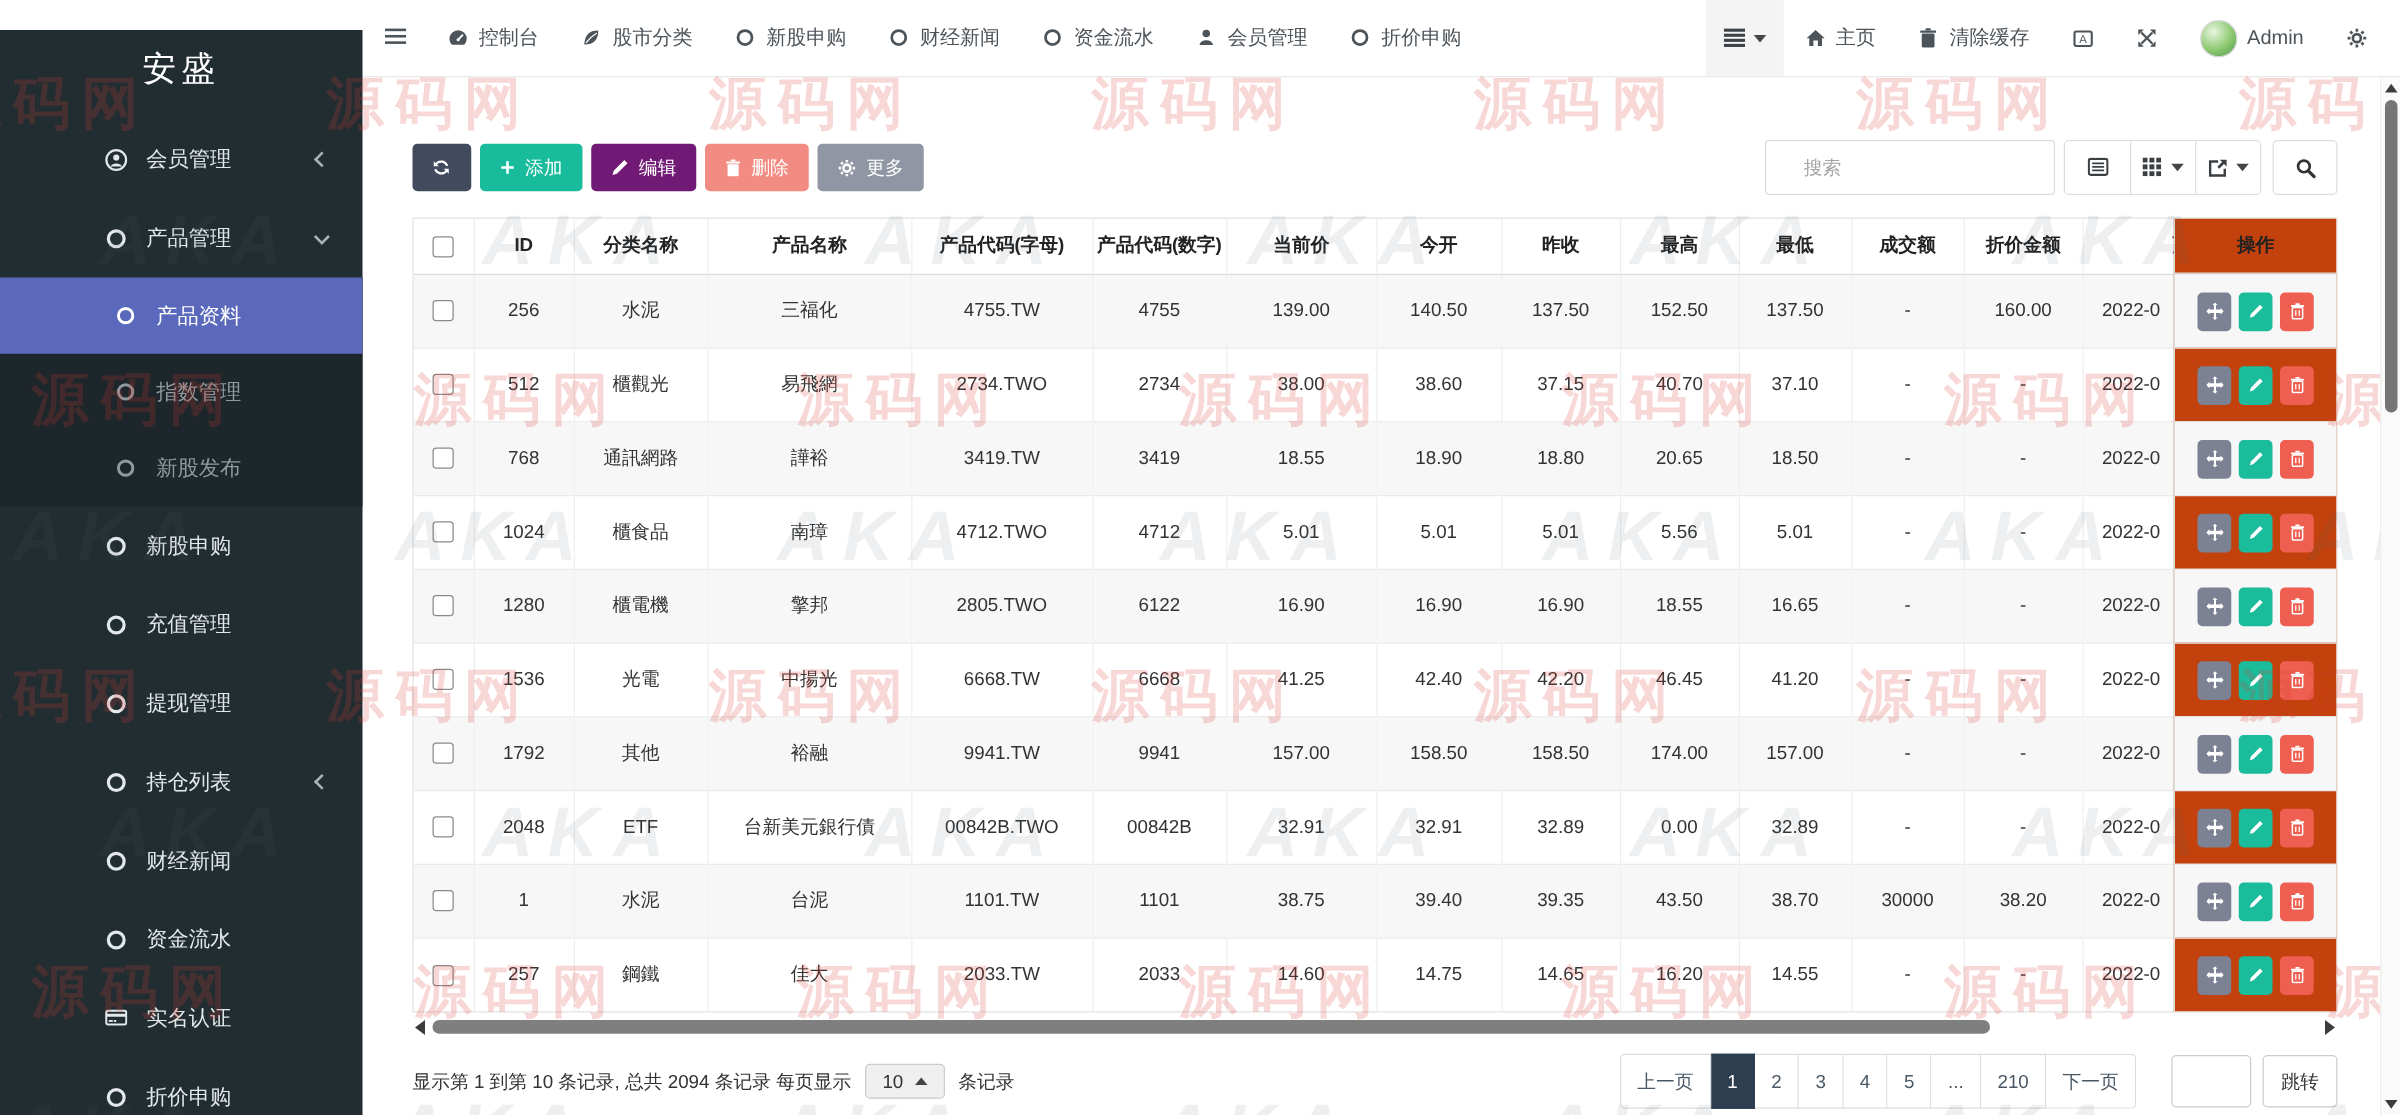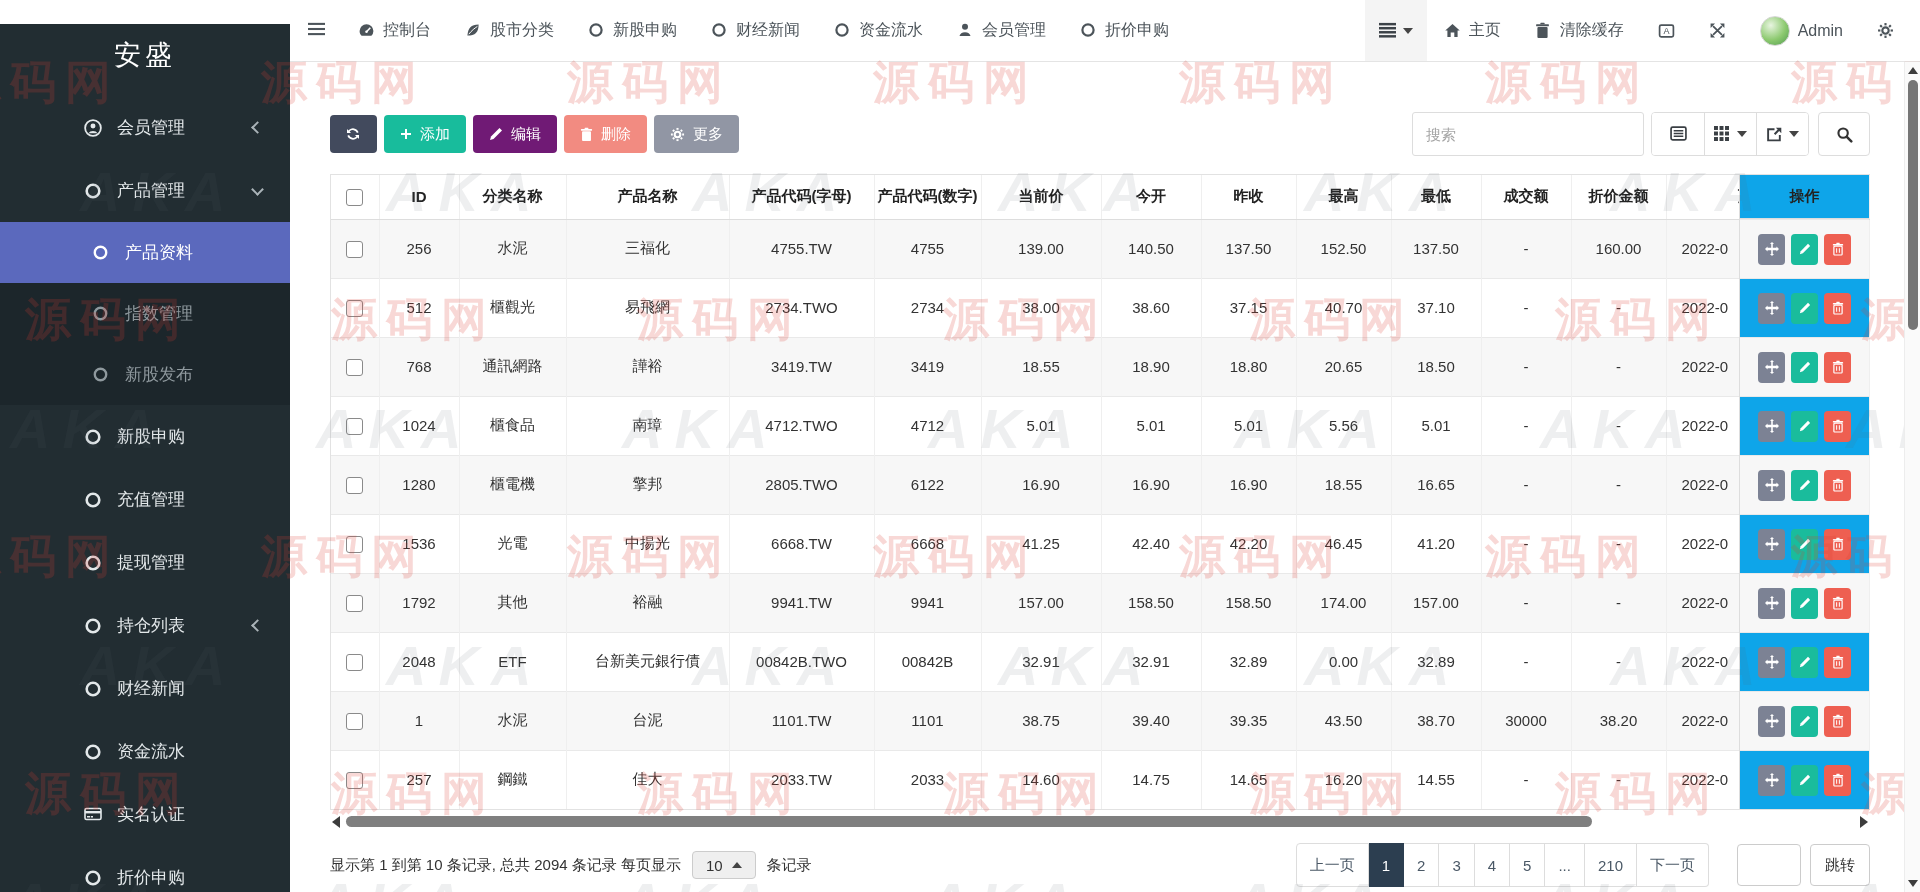--- a/index.html
+++ b/index.html
@@ -39,38 +39,38 @@
   
   .content { flex:1; padding:0 50px 0 40px; position:relative; background:#fff; }
   .toolbar { margin-top:50px; display:flex; align-items:center; height:44px; }
   .btn { height:38px; border:none; border-radius:4px; color:#fff; font-size:15px; display:inline-flex; align-items:center; gap:8px; padding:0 16px; margin-right:7px; cursor:pointer; font-family:inherit; }
   .btn-refresh { background:#424a5d; width:47px; justify-content:center; padding:0; }
   .btn-add  { background:#18bc9c; }
   .btn-edit { background:#701a75; }
   .btn-del  { background:#f28b81; }
   .btn-more { background:#9196a4; }
   .toolbar-right { margin-left:auto; display:flex; align-items:center; }
-  .search-input { width:232px; height:44px; border:1px solid #ddd; border-radius:3px; padding:0 13px; font-size:15px; color:#333; font-family:inherit; outline:none; }
+  .search-input { width:232px; height:44px; border:1px solid #ddd; border-radius:3px; padding:0 30px; font-size:15px; color:#333; font-family:inherit; outline:none; }
   .search-input::placeholder { color:#a5a5a5; }
   .icon-group { display:flex; margin-left:7px; border:1px solid #ddd; border-radius:4px; overflow:hidden; height:44px; }
   .icon-btn { min-width:52px; background:#fff; border:none; border-left:1px solid #ddd; display:flex; align-items:center; justify-content:center; gap:6px; color:#3a3f44; cursor:pointer; padding:0 9px; }
   .icon-btn:first-child { border-left:none; }
   .search-btn { margin-left:9px; width:52px; height:44px; border:1px solid #ddd; border-radius:4px; background:#fff; color:#333; display:flex; align-items:center; justify-content:center; cursor:pointer; }
 
   
   .table-zone { position:relative; margin-top:18px; border:1px solid #e2e2e2; width:1540px; }
   table { border-collapse:collapse; table-layout:fixed; width:1538px; font-size:15px; color:#333; }
   th { height:44px; font-weight:bold; border-bottom:1px solid #ddd; color:#222; }
   td { height:59px; text-align:center; overflow:hidden; white-space:nowrap; }
   th, td { border-right:1px solid #efefef; }
   tbody tr { border-top:1px solid #e9e9e9; }
   tbody tr:nth-child(odd) { background:#f7f7f7; }
   td.cell-updated { text-align:left; padding-left:15px; }
   .cbx { width:17px; height:17px; border:1px solid #8a8a8a; border-radius:3px; background:#fff; display:inline-block; vertical-align:middle; cursor:pointer; }
-  .fixed-col { position:absolute; top:0; right:0; bottom:0; width:130px; background:#0ea5e9; border-left:1px solid #ddd; z-index:2; }
+  .fixed-col { position:absolute; top:0; right:0; bottom:0; width:130px; background:#c2410c; border-left:1px solid #ddd; z-index:2; }
   .fixed-col .fhead { height:44px; border-bottom:1px solid #ddd; display:flex; align-items:center; justify-content:center; font-weight:bold; font-size:15px; color:#222; }
   .action-row { height:59px; display:flex; align-items:center; justify-content:center; gap:6px; border-top:1px solid #e9e9e9; }
   .fixed-col .arows > .action-row:nth-child(odd) { background:#f7f7f7; }
   .abtn { width:27px; height:31px; border:none; border-radius:4px; color:#fff; display:flex; align-items:center; justify-content:center; cursor:pointer; }
   .abtn-move { background:#7c8294; }
   .abtn-edit { background:#1abc9c; }
   .abtn-del  { background:#ee5f51; }
 
   
   .hscroll { width:1540px; height:17px; margin-top:3px; position:relative; }

